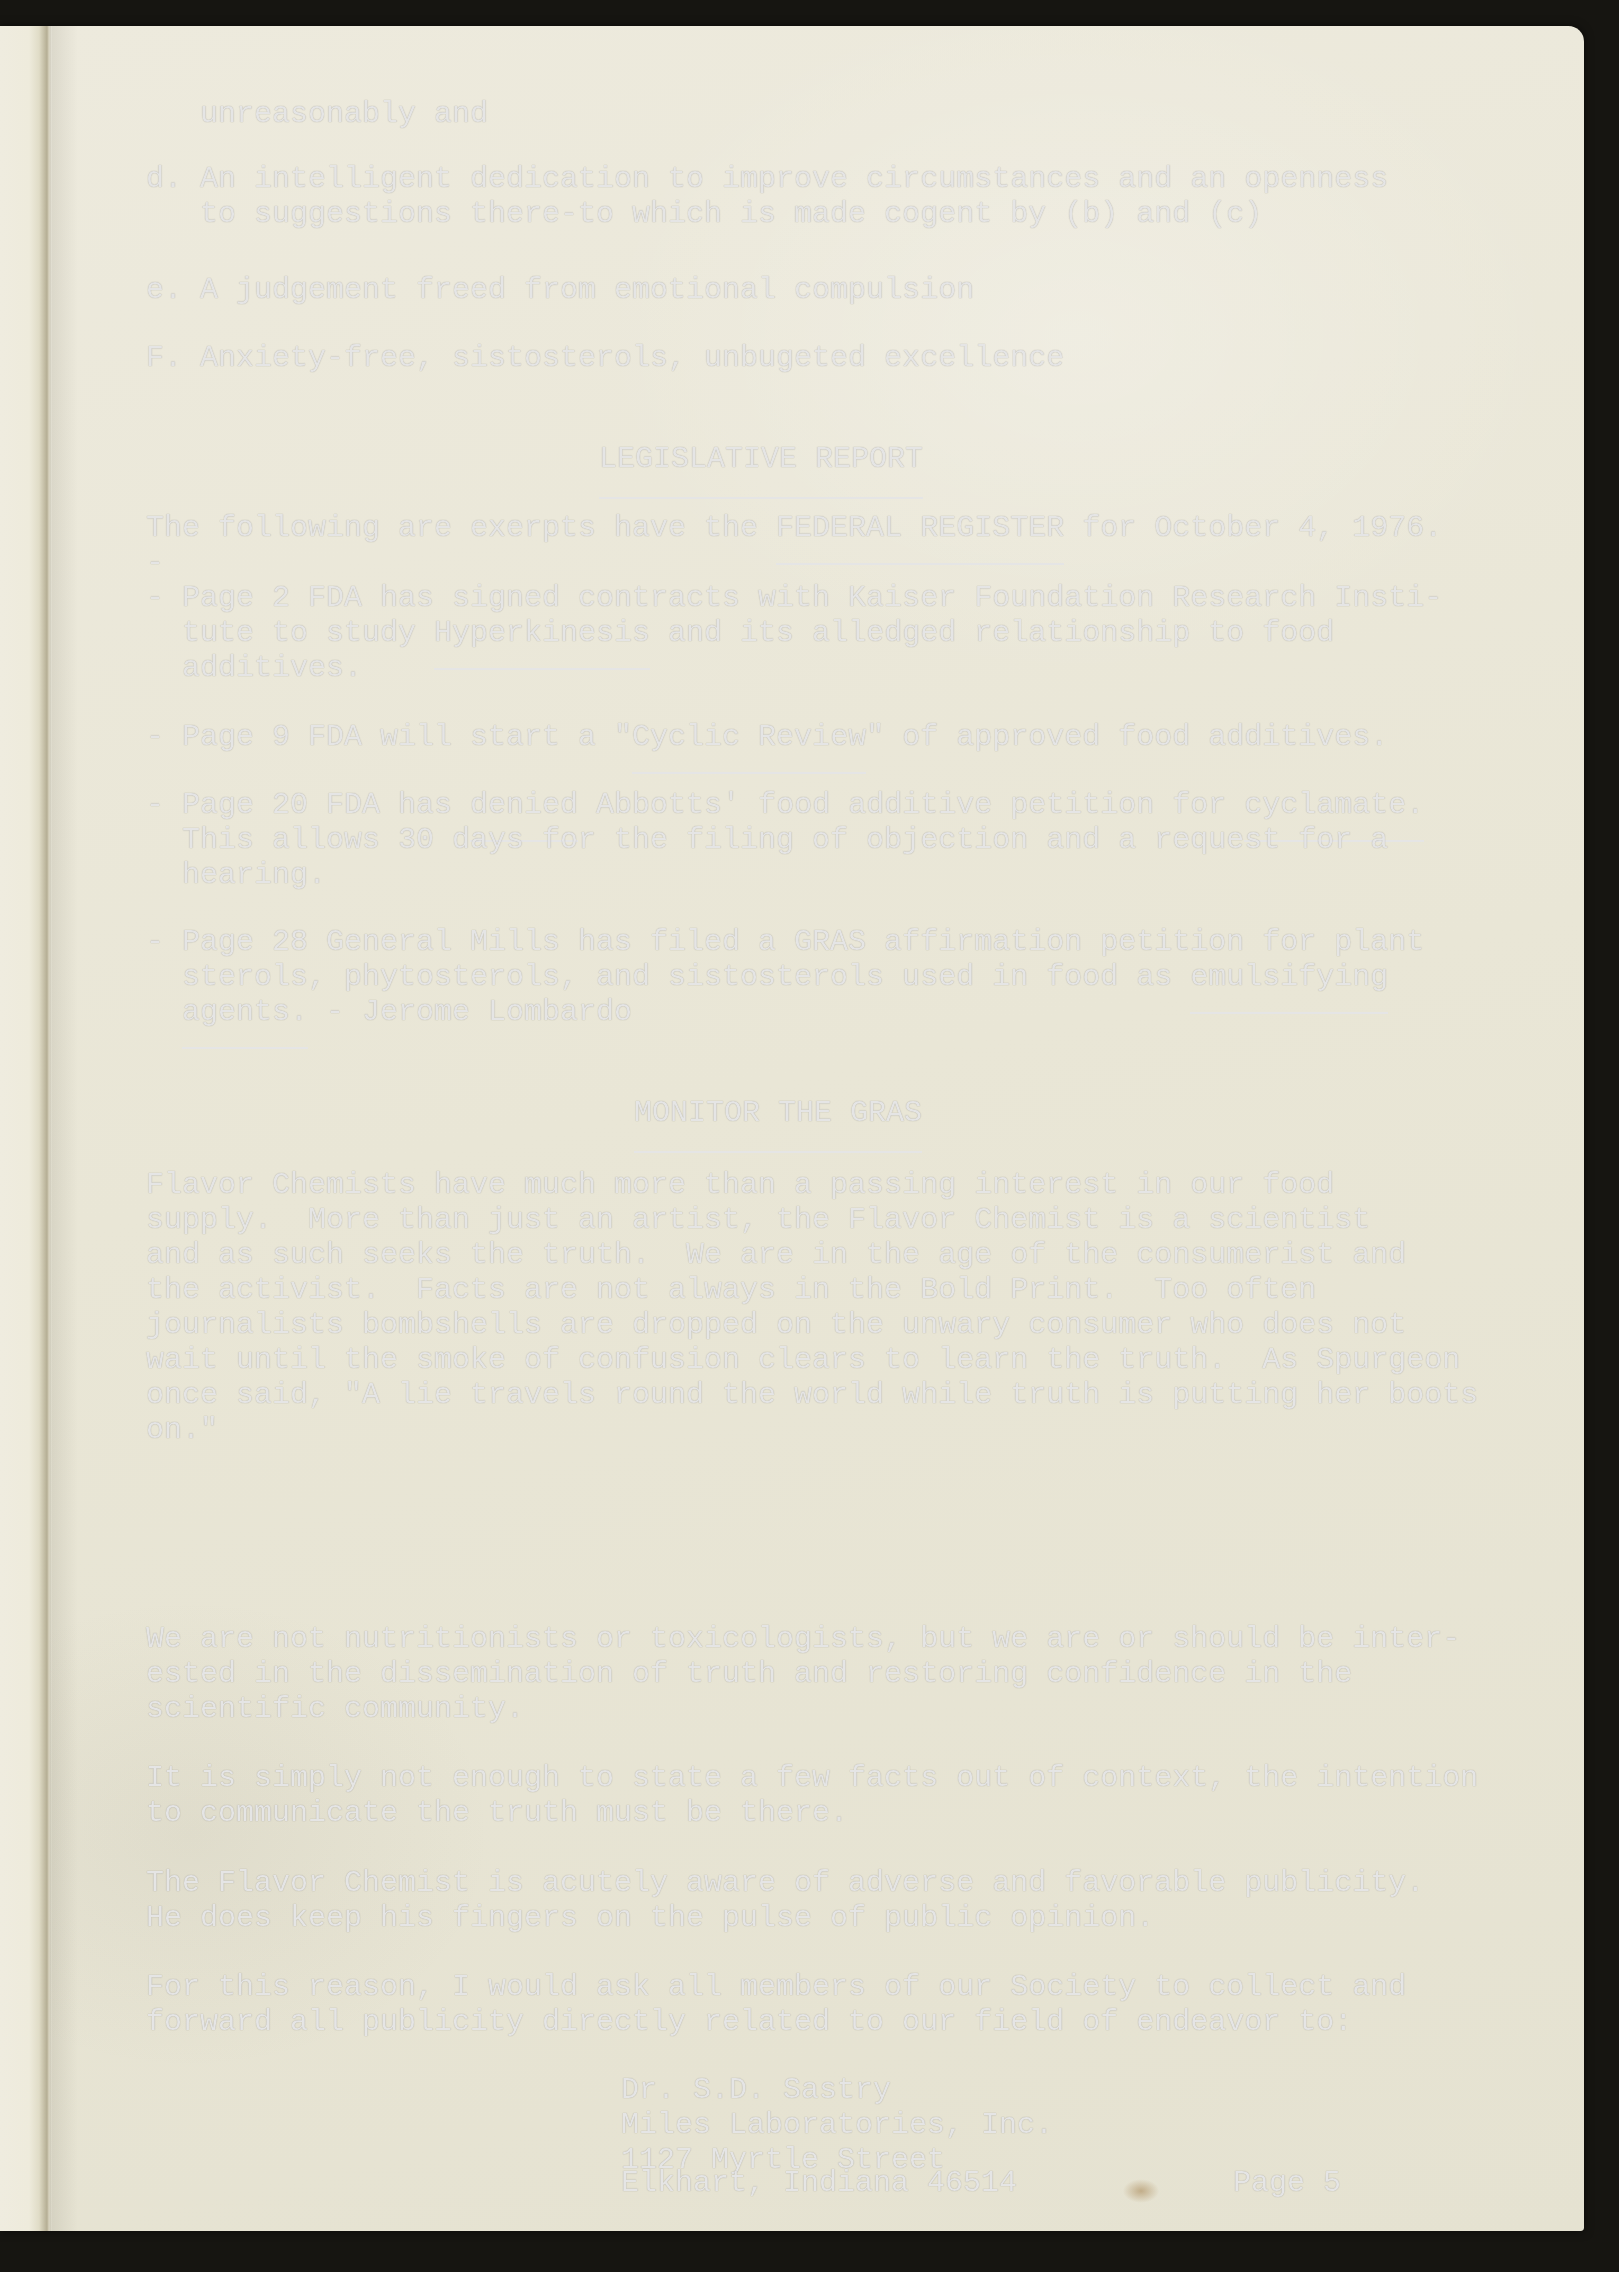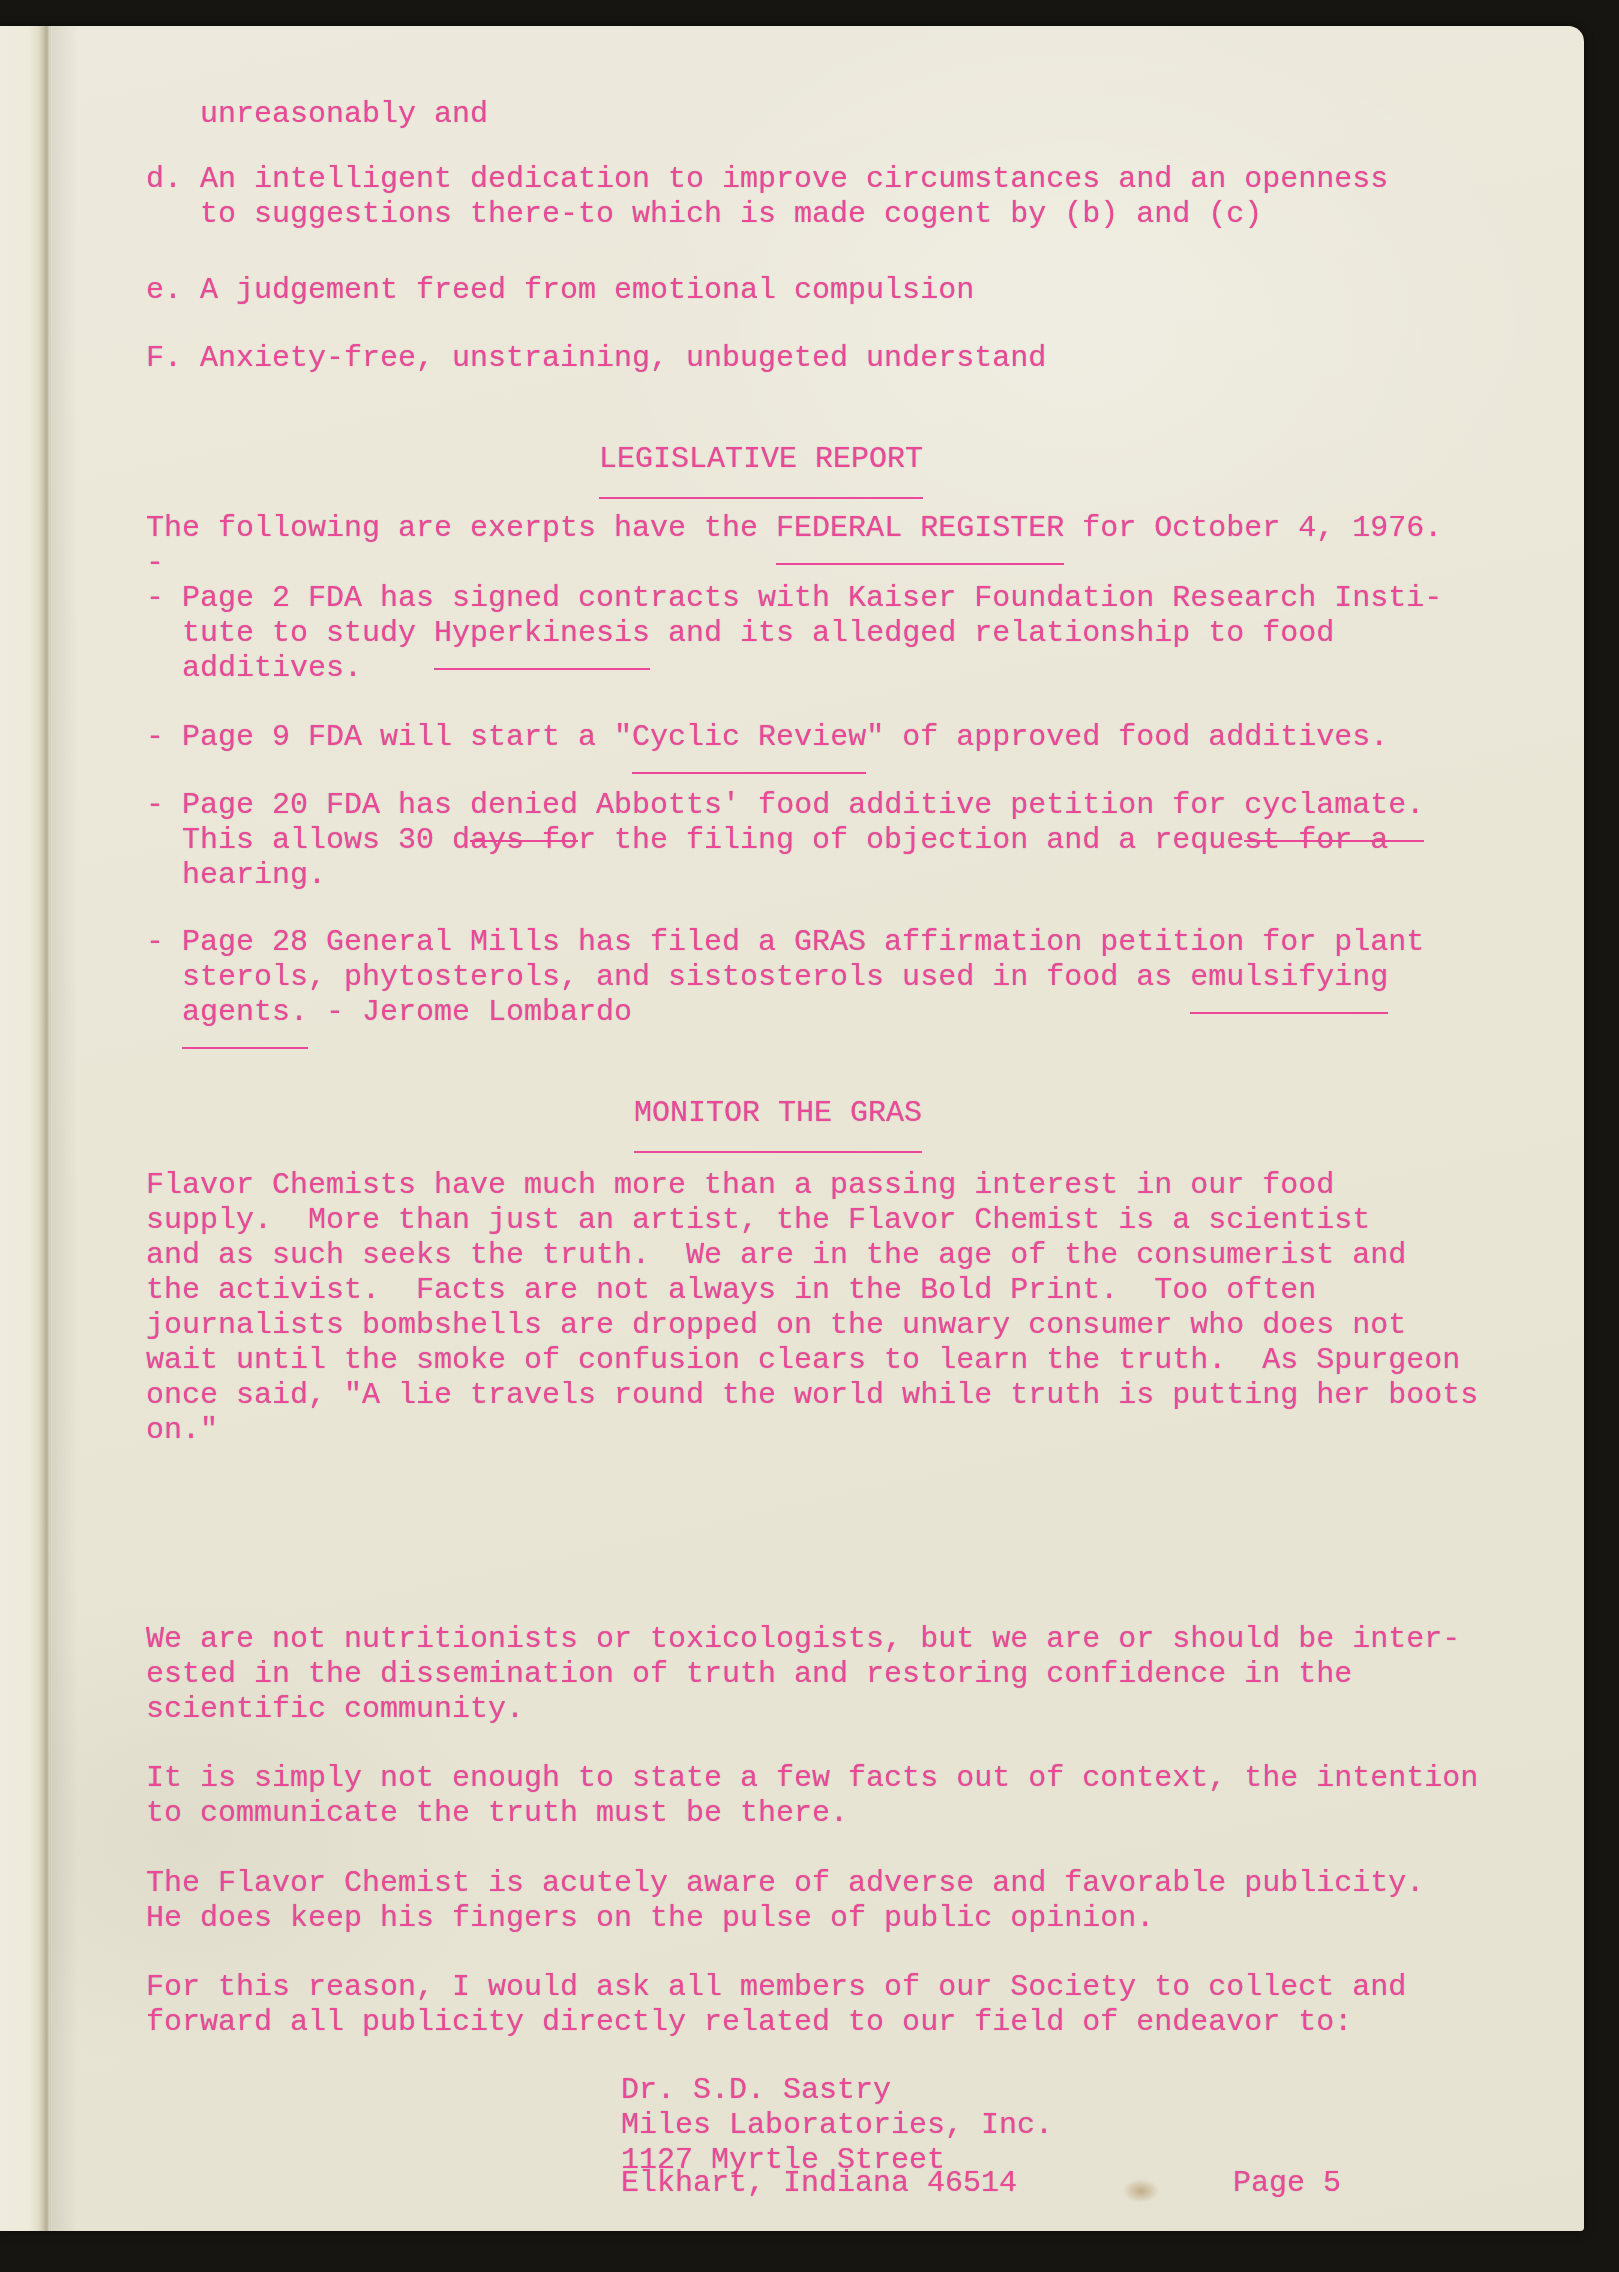--- a/index.html
+++ b/index.html
@@ -36,21 +36,21 @@
   .crease-shadow {
     position: absolute;
     left: 52px; top: 0; bottom: 0;
     width: 26px;
     background: linear-gradient(90deg, rgba(70,65,50,0.10), rgba(70,65,50,0));
   }
   .content {
     position: absolute; inset: 0;
     font-size: 30px;
     line-height: 35px;
-    color: #ec4899;
+    color: #e5e5e5;
     text-shadow: 0 0 1.1px rgba(59,56,47,0.42);
   }
   .tline {
     position: absolute;
     left: 146px;
     white-space: pre;
   }
   .u  { border-bottom: 2.2px solid currentColor; padding-bottom: 18px; }
   .uh { border-bottom: 2.8px solid currentColor; padding-bottom: 21px; }
 </style>
@@ -63,21 +63,21 @@
     <div class="crease-shadow"></div>
   </div>
 
   <div class="content">
 
     <div class="tline" style="top:97px">   unreasonably and</div>
 
     <div class="tline" style="top:162px">d. An intelligent dedication to improve circumstances and an openness
    to suggestions there-to which is made cogent by (b) and (c)</div>
     <div class="tline" style="top:273px">e. A judgement freed from emotional compulsion</div>
-    <div class="tline" style="top:341px">F. Anxiety-free, unstraining, unbugeted understand</div>
+    <div class="tline" style="top:341px">F. Anxiety-free, sistosterols, unbugeted excellence</div>
 
     <div class="tline" style="top:442px; left:599px"><span class="uh">LEGISLATIVE REPORT</span></div>
 
     <div class="tline" style="top:511px"><span>The following are exerpts have the </span><span class="u">FEDERAL REGISTER</span><span> for October 4, 1976.
 -
 - Page 2 FDA has signed contracts with Kaiser Foundation Research Insti-
   tute to study </span><span class="u">Hyperkinesis</span><span> and its alledged relationship to food
   additives.</span></div>
 
     <div class="tline" style="top:720px"><span>- Page 9 FDA will start a "</span><span class="u">Cyclic Review</span><span>" of approved food additives.</span></div>

